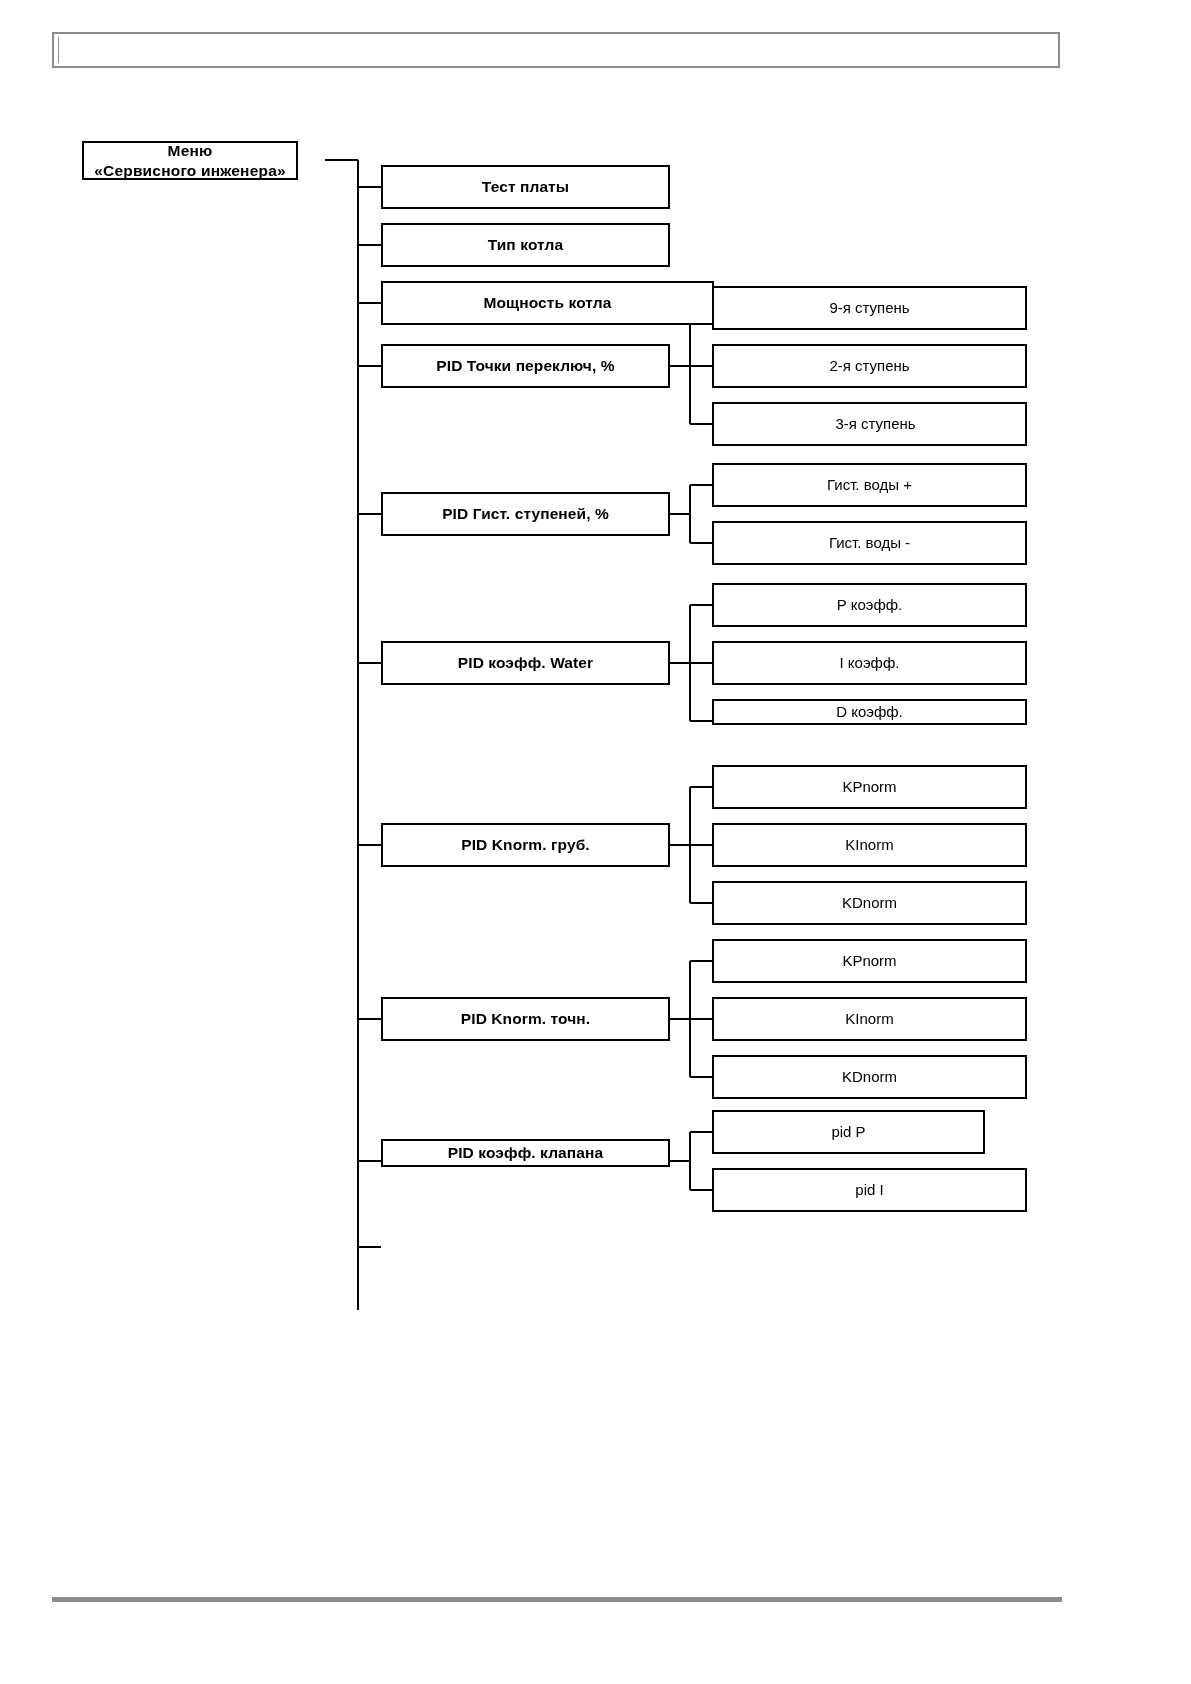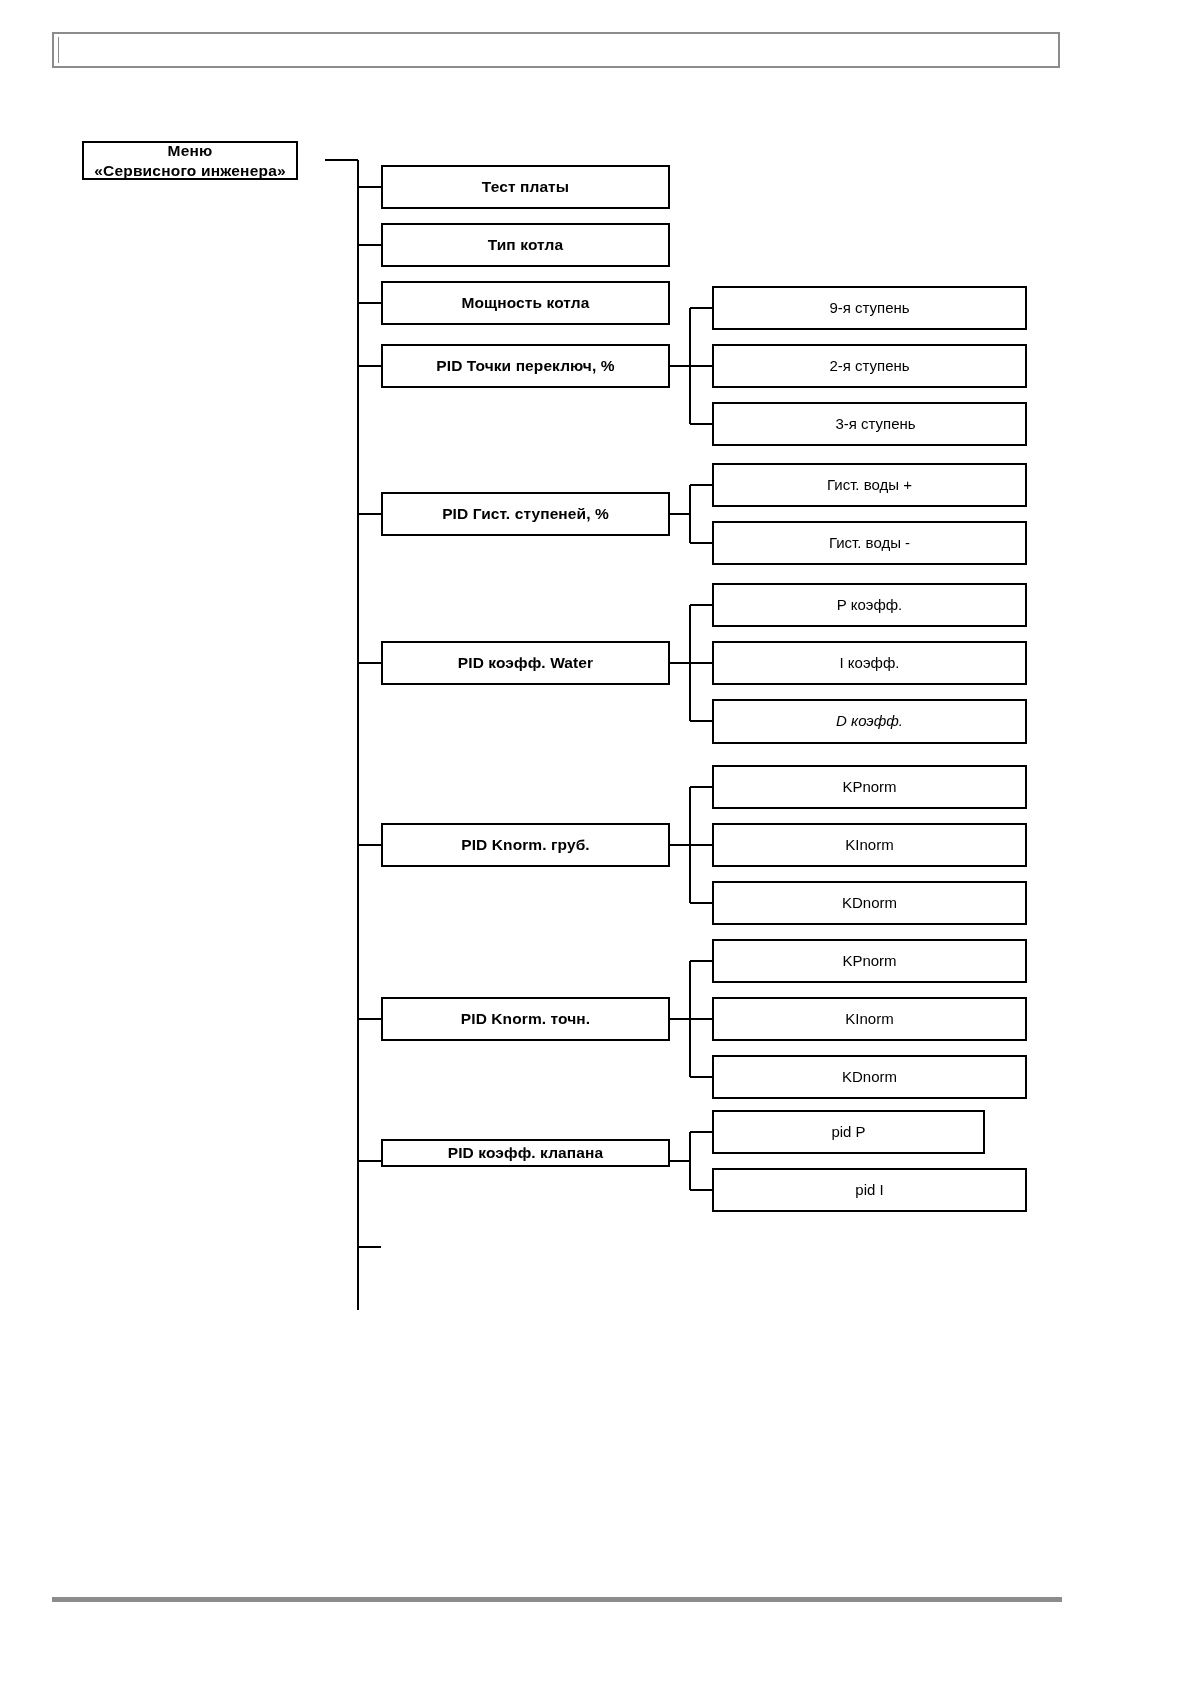--- a/index.html
+++ b/index.html
@@ -171,21 +171,21 @@
       <span class="node-line">Меню</span>
       <span class="node-line">«Сервисного инженера»</span>
     </div>
 
     <div class="node level1" style="left:381px; top:165px; width:289px; height:44px;">
       <span>Тест платы</span>
     </div>
     <div class="node level1" style="left:381px; top:223px; width:289px; height:44px;">
       <span>Тип котла</span>
     </div>
-    <div class="node level1" style="left:381px; top:281px; width:289px; height:44px;text-align:right;">
+    <div class="node level1" style="left:381px; top:281px; width:333px; height:44px;text-align:right;">
       <span>Мощность котла</span>
     </div>
     <div class="node level1" style="left:381px; top:344px; width:289px; height:44px;">
       <span>PID Точки переключ, %</span>
     </div>
     <div class="node level1" style="left:381px; top:492px; width:289px; height:44px;">
       <span>PID Гист. ступеней, %</span>
     </div>
     <div class="node level1" style="left:381px; top:641px; width:289px; height:44px;">
       <span>PID коэфф. Water</span>
@@ -216,21 +216,21 @@
     <div class="node level2" style="left:712px; top:583px; width:315px; height:44px;">
       <span>P коэфф.</span>
     </div>
 
     <div class="node level2" style="left:712px; top:521px; width:315px; height:44px;">
       <span>Гист. воды -</span>
     </div>
     <div class="node level2" style="left:712px; top:641px; width:315px; height:44px;">
       <span>I коэфф.</span>
     </div>
-    <div class="node level2" style="left:712px; top:699px; width:315px; height:45px;font-style:italic;">
+    <div class="node level2" style="left:712px; top:699px; width:315px; height:26px;">
       <span>D коэфф.</span>
     </div>
 
     <div class="node level2" style="left:712px; top:765px; width:315px; height:44px;">
       <span>KPnorm</span>
     </div>
     <div class="node level2" style="left:712px; top:823px; width:315px; height:44px;">
       <span>KInorm</span>
     </div>
     <div class="node level2" style="left:712px; top:881px; width:315px; height:44px;">

